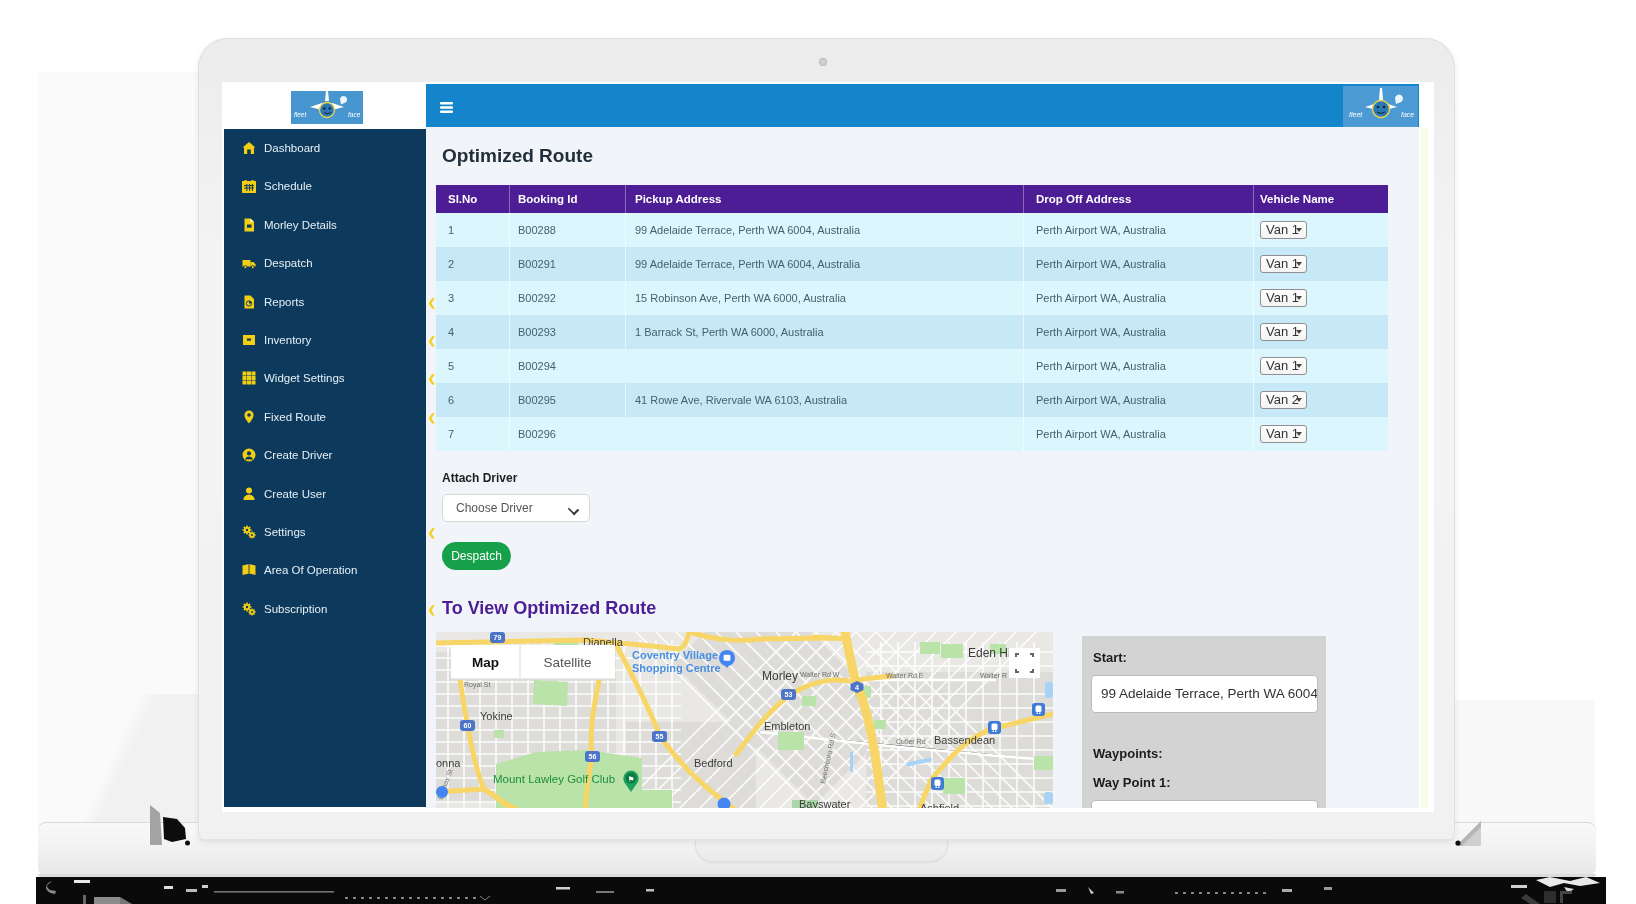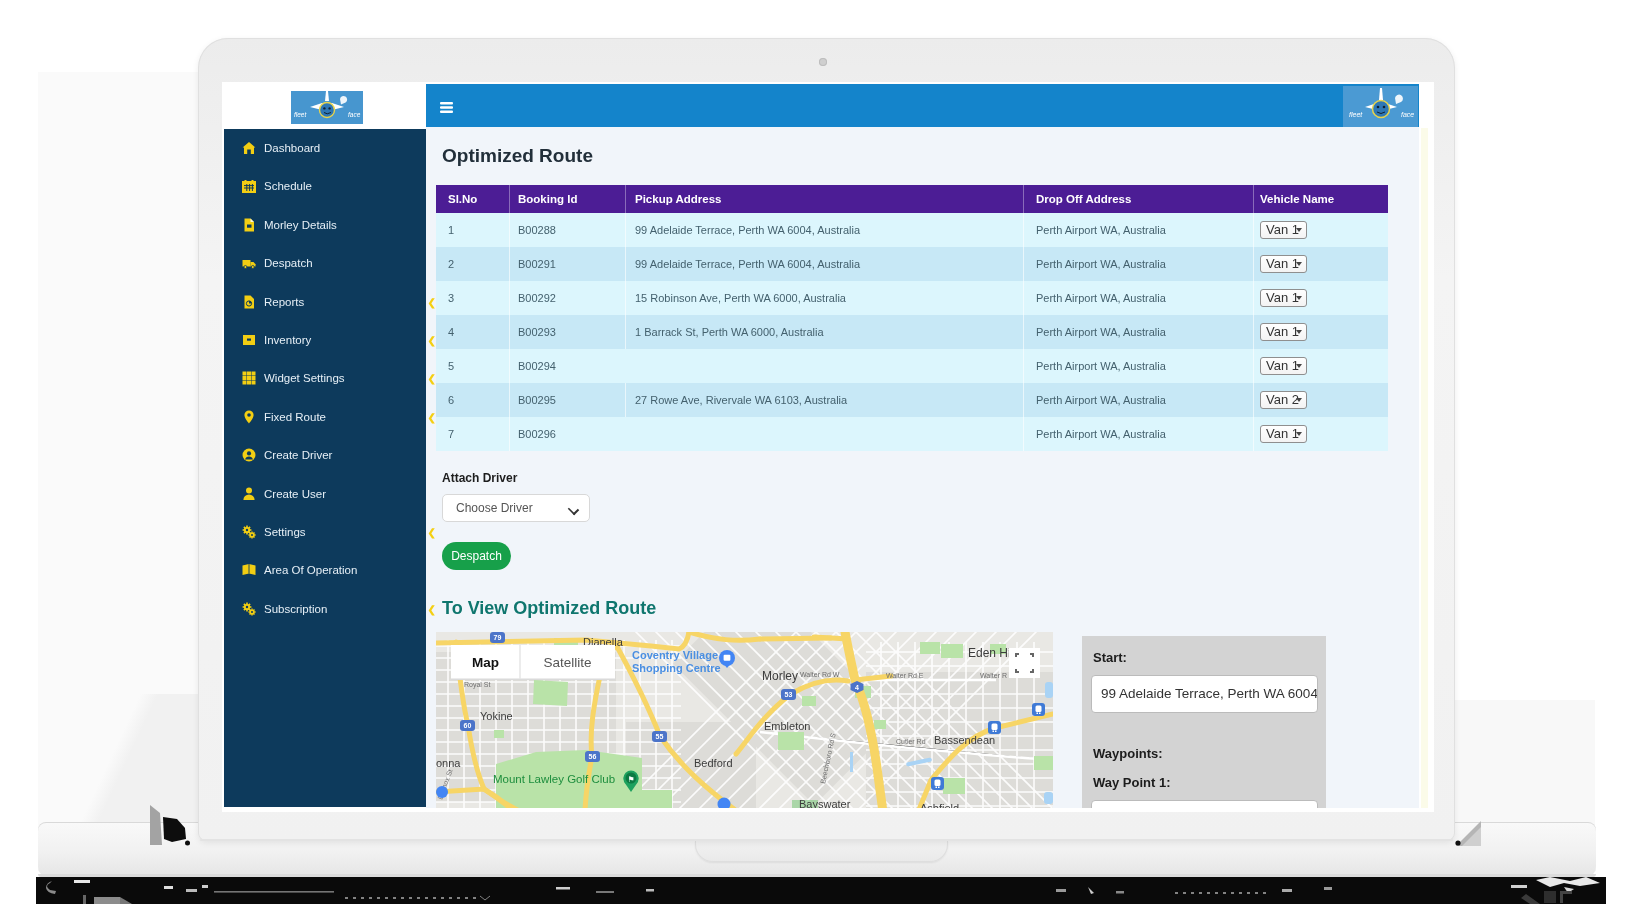--- a/index.html
+++ b/index.html
@@ -58,21 +58,21 @@
              border-right:3px solid transparent;border-top:4px solid #444;}
   
   .h1{left:442px;top:145px;font-size:19px;font-weight:bold;color:#222f3a;}
   .lblAttach{left:442px;top:471px;font-size:12px;font-weight:bold;color:#1d1d1d;}
   .choose{left:442px;top:494px;width:148px;height:28px;background:#fff;border:1px solid #d8d8d8;
           border-radius:5px;box-sizing:border-box;font-size:12px;color:#555;line-height:26px;padding-left:13px;}
   .choose:after{content:"";position:absolute;right:11px;top:10px;width:7px;height:7px;
                 border-right:2px solid #333;border-bottom:2px solid #333;transform:rotate(45deg) scale(1,.8);}
   .btn{left:442px;top:542px;width:69px;height:28px;border-radius:14px;background:#17a04a;
        color:#fff;font-size:12px;text-align:center;line-height:28px;}
-  .h2{left:442px;top:598px;font-size:18px;font-weight:bold;color:#0f766e;}
+  .h2{left:442px;top:598px;font-size:18px;font-weight:bold;color:#4c1d95;}
   
   .map{left:436px;top:632px;width:617px;height:176px;overflow:hidden;background:#e9e8e4;}
   .panel{left:1082px;top:636px;width:244px;height:172px;background:#d3d3d3;overflow:hidden;}
   .panel .plbl{position:absolute;left:11px;font-size:13px;font-weight:bold;color:#1c1c1c;}
   .pin1{position:absolute;left:9px;top:39px;width:227px;height:38px;background:#fff;border:1px solid #bbb;
         border-radius:4px;box-sizing:border-box;font-size:13.5px;color:#333;line-height:36px;padding-left:9px;
         white-space:nowrap;overflow:hidden;}
   .pin2{position:absolute;left:9px;top:164px;width:227px;height:38px;background:#fff;border:1px solid #bbb;
         border-radius:4px;box-sizing:border-box;}
 </style>
@@ -397,21 +397,21 @@
     </div>
     <div class="trow" style="top:164px;background:#dcf6fd;">
       <div class="c1" style="border-left:none;">5</div>
         <div class="c2">B00294</div>
       <div class="c4">Perth Airport WA, Australia</div>
       <div class="c5"><span class="sel">Van 1</span></div>
     </div>
     <div class="trow" style="top:198px;background:#c7e8f6;">
       <div class="c1" style="border-left:none;">6</div>
         <div class="c2">B00295</div>
-      <div class="c3">27 Rowe Ave, Rivervale WA 6103, Australia</div>
+      <div class="c3">41 Rowe Ave, Rivervale WA 6103, Australia</div>
       <div class="c4">Perth Airport WA, Australia</div>
       <div class="c5"><span class="sel">Van 2</span></div>
     </div>
     <div class="trow" style="top:232px;background:#dcf6fd;">
       <div class="c1" style="border-left:none;">7</div>
         <div class="c2">B00296</div>
       <div class="c4">Perth Airport WA, Australia</div>
       <div class="c5"><span class="sel">Van 1</span></div>
     </div>
   </div>

